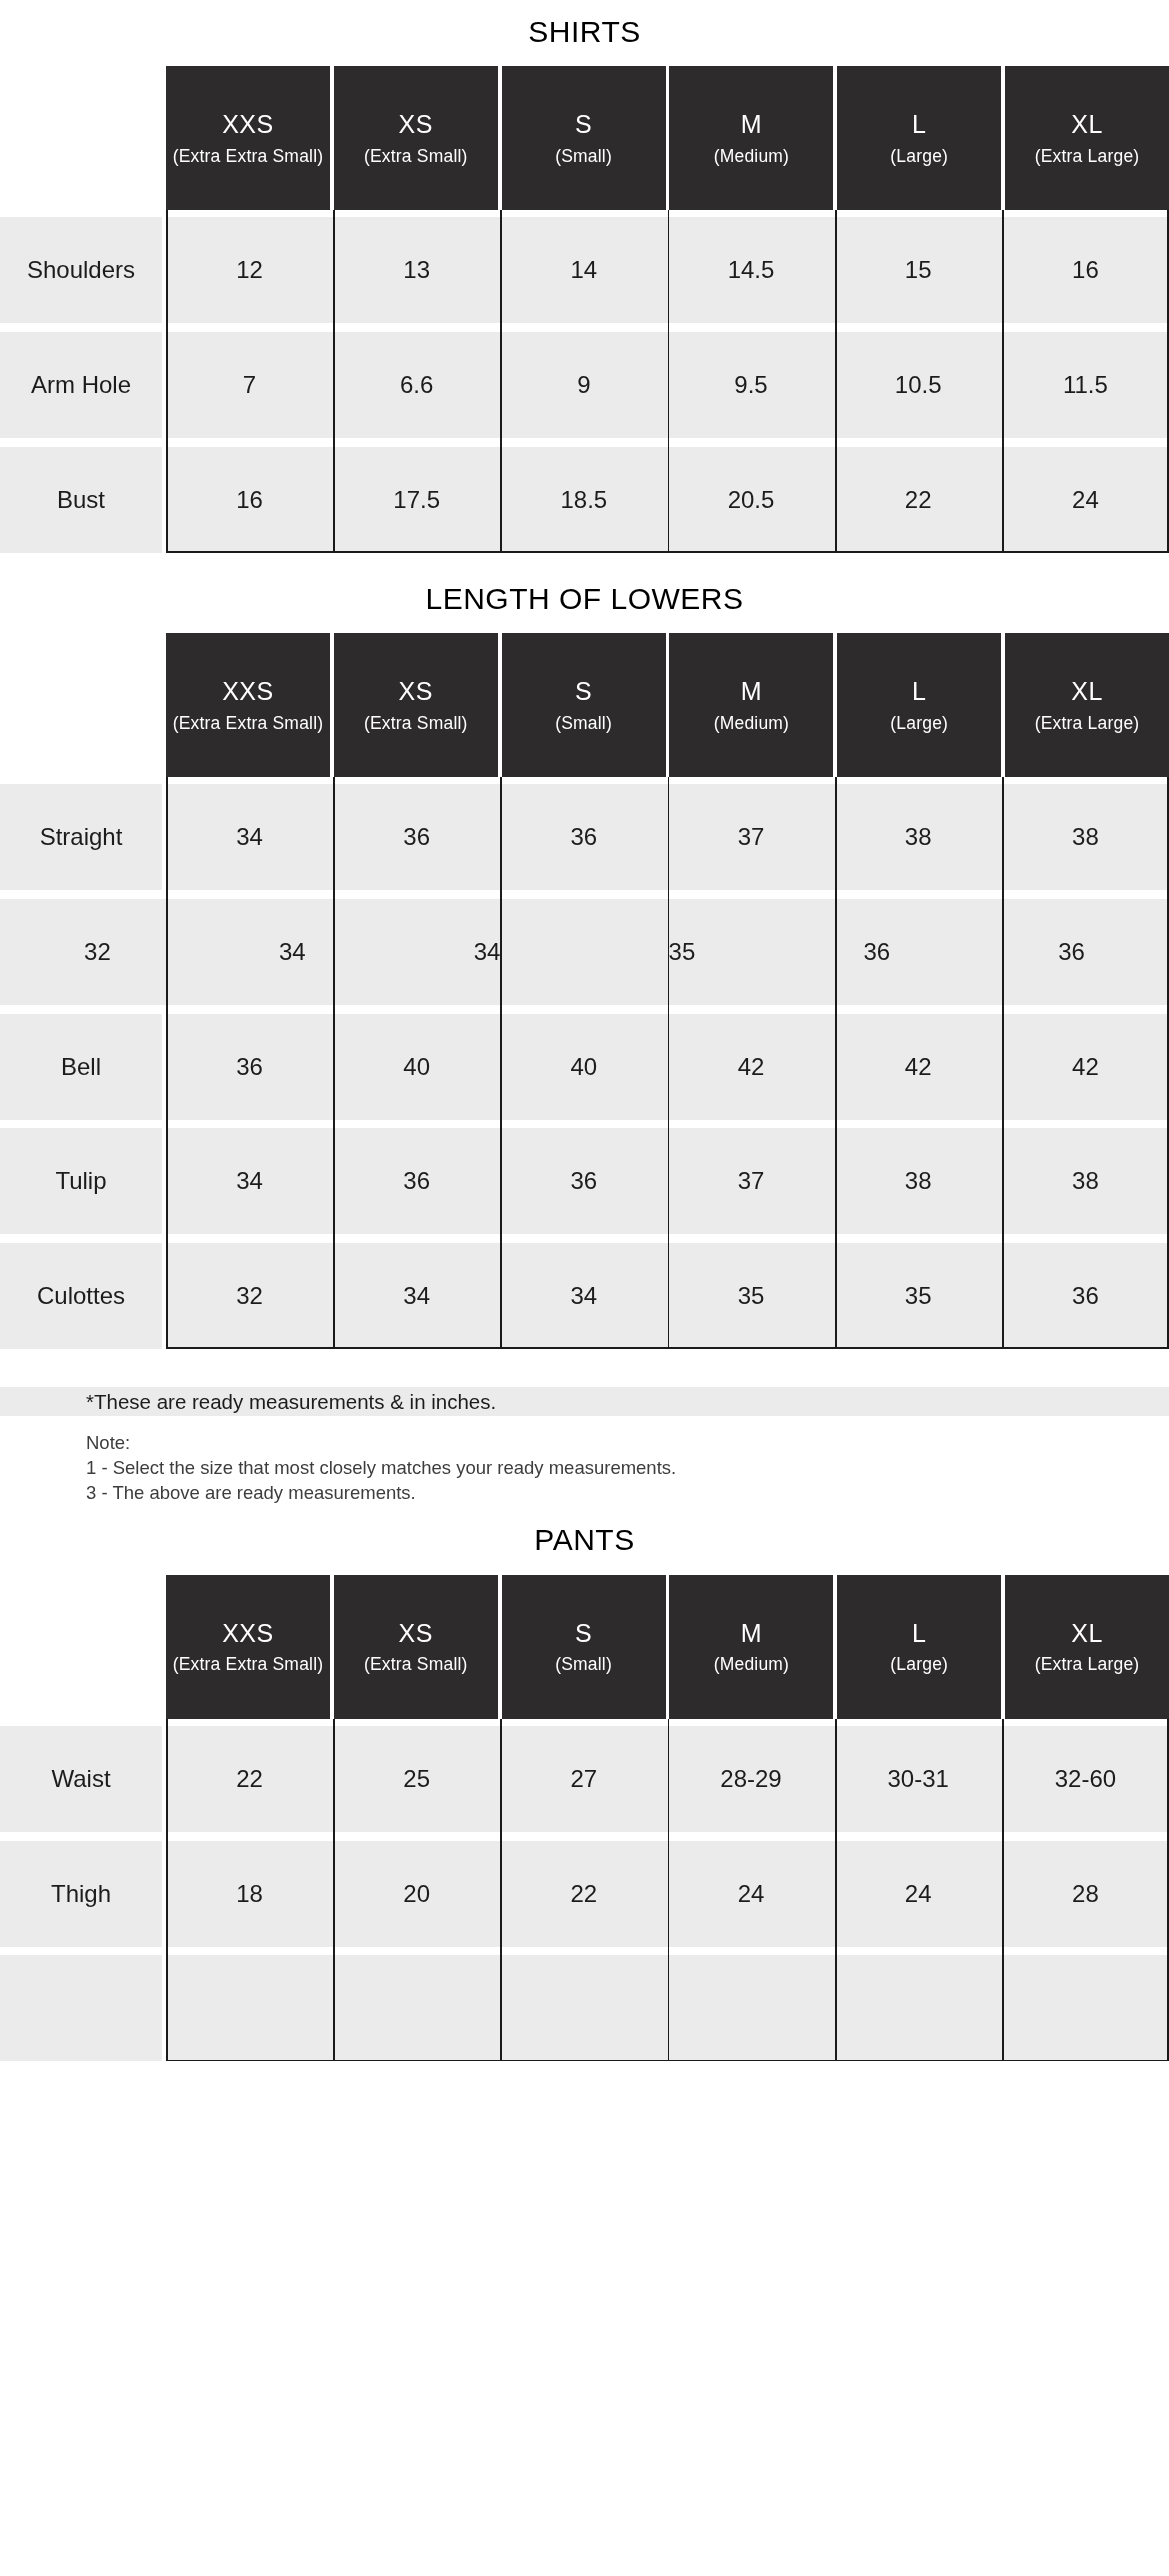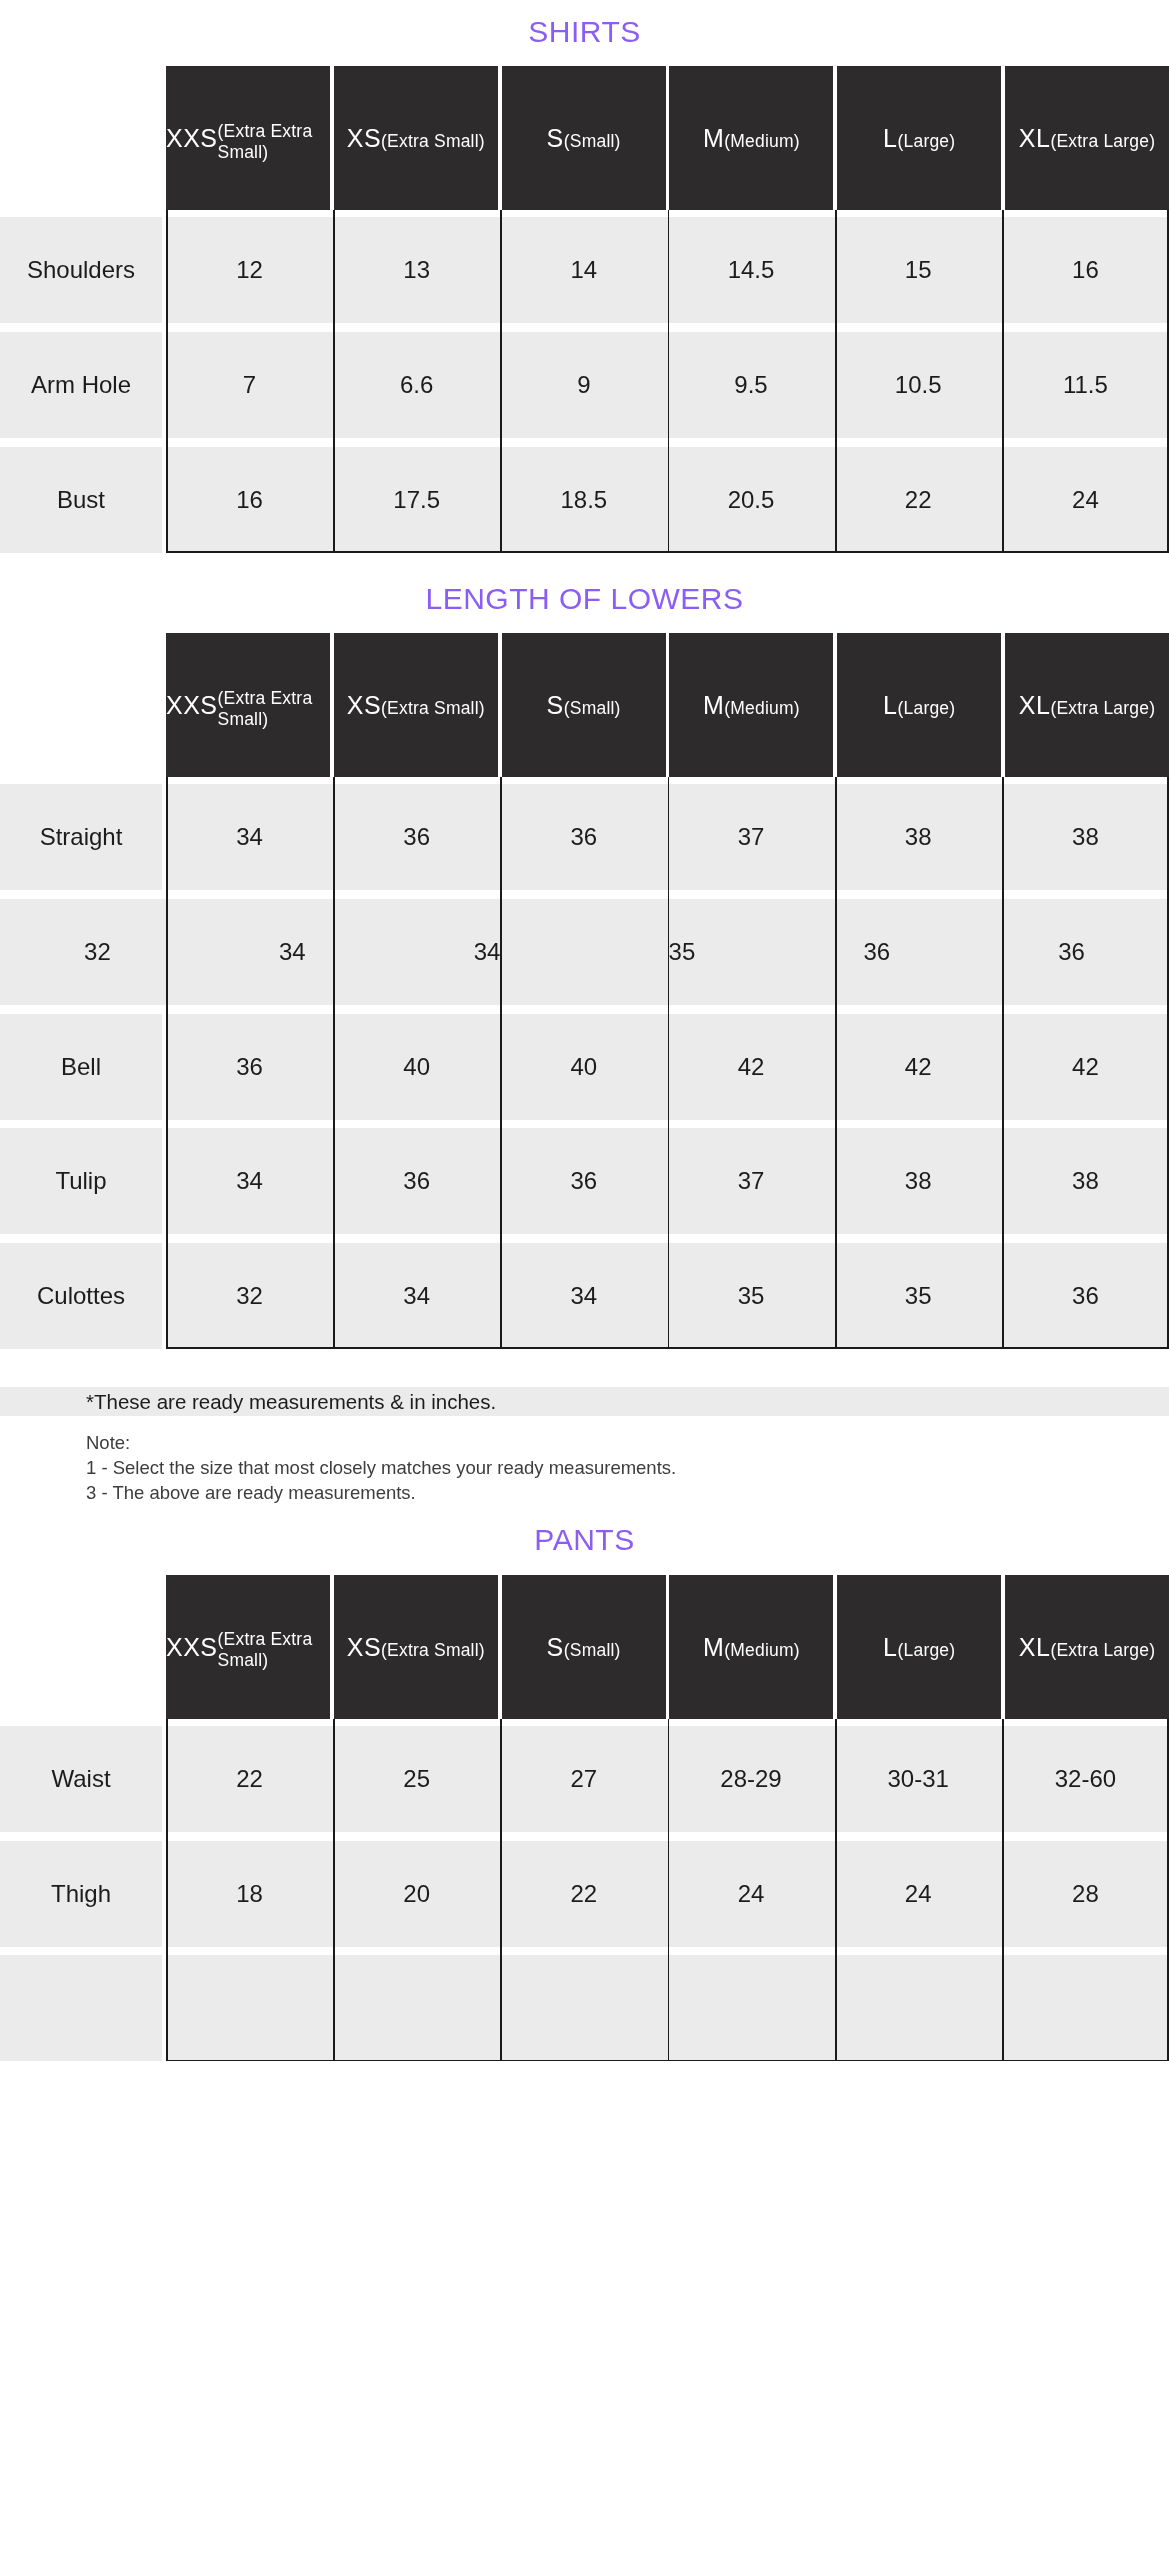--- a/index.html
+++ b/index.html
@@ -8,31 +8,31 @@
     font-family:"Liberation Sans", sans-serif; color:#1c1c1c;
     overflow:hidden;
   }
   .table-block.shirts { padding-top:11.7px; }
   .table-block.lowers { margin-top:26px; }
   .table-block.pants  { margin-top:15.6px; }
 
   .table-title {
     margin:0 0 15.6px 0; text-align:center;
     font-size:30px; line-height:39px; font-weight:500;
-    letter-spacing:0.5px; color:#8b5cf6;
+    letter-spacing:0.5px; color:#000000;
   }
   .size-table { width:1169px; }
 
   .header-row {
     margin-left:166px; height:144px;
     display:grid; grid-template-columns:repeat(6,1fr); gap:3.9px;
   }
   .hcell {
     background:#2d2b2c; color:#ffffff;
-    display:flex; flex-direction:row; align-items:center; justify-content:center;
+    display:flex; flex-direction:column; align-items:center; justify-content:center;
   }
   .hsize { font-size:25px; font-weight:500; letter-spacing:0.5px; }
   .hsub  { font-size:17.5px; margin-top:6.8px; letter-spacing:0.2px; }
 
   .t-body { position:relative; padding-top:6.8px; }
   .row { display:flex; margin-bottom:8.8px; }
   .row:last-of-type { margin-bottom:0; }
   .row-label {
     width:162px; margin-right:3.9px; background:#ebebeb;
     display:flex; align-items:center; justify-content:center;

